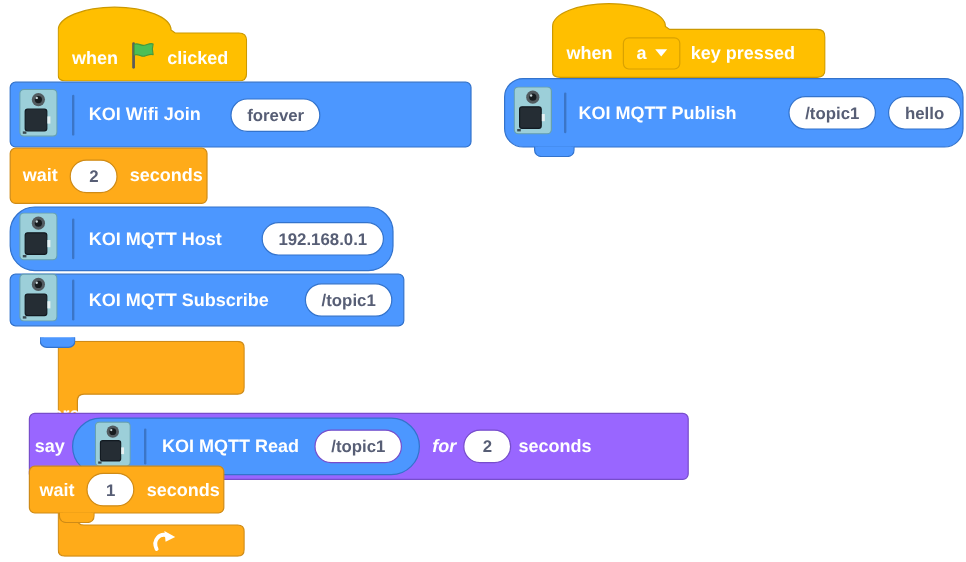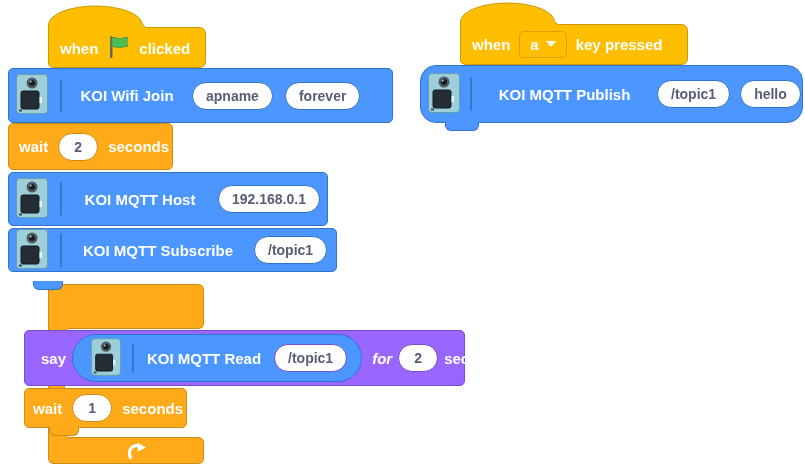--- a/index.html
+++ b/index.html
@@ -12,21 +12,21 @@
   .purple{background:#9966FF;border-color:#774DCB;}
   .label{white-space:nowrap;}
   .oval{display:inline-flex;align-items:center;justify-content:center;box-sizing:border-box;
         background:#fff;border:1px solid;border-radius:999px;height:28px;padding:0 13px;
         color:#575E75;font-size:14px;font-weight:700;white-space:nowrap;}
   .blue .oval,.oval.b-blue{border-color:#3373CC;}
   .orange .oval{border-color:#CF8B17;}
   .purple .oval{border-color:#774DCB;}
   .sep{flex:none;width:2px;height:34px;background:rgba(0,0,0,0.22);border-radius:1px;}
   .pill-sep{height:30px;}
-  .koi-row{padding-left:7px;gap:12px;text-align:center;}
+  .koi-row{padding-left:7px;gap:12px;}
   .bump{position:absolute;box-sizing:border-box;height:9px;border:1px solid;border-top:none;
         border-radius:0 0 6px 6px;}
   .bump.blue{background:#4C97FF;border-color:#3373CC;}
   .bump.orange{background:#FFAB19;border-color:#CF8B17;}
   .hat{position:absolute;margin-left:40px;}
   .hat-content{position:absolute;display:flex;align-items:center;gap:9px;color:#fff;
                font-weight:700;font-size:15px;white-space:nowrap;}
   .dropdown{display:inline-flex;align-items:center;gap:7px;padding:4px 10px;
             border:1px solid rgba(120,85,0,0.28);border-radius:5px;color:#fff;cursor:pointer;}
   .dd-arrow{width:0;height:0;border-left:5px solid transparent;border-right:5px solid transparent;
@@ -65,31 +65,30 @@
         <circle cx="16" cy="9" r="5.5" fill="#525B60"></circle>
           <circle cx="16" cy="9" r="3" fill="#171C1F"></circle>
         <circle cx="14.6" cy="7.6" r="1" fill="#C8D6D9"></circle>
         <rect x="5" y="17" width="18" height="18" rx="2" fill="#252D34" stroke="#121A21"></rect>
         <rect x="23.5" y="23" width="2.5" height="6" fill="#E6F0F2"></rect>
         <rect x="3" y="35.5" width="3" height="2" fill="#3A4A52"></rect>
       </svg>
     </span>
     <span class="sep"></span>
     <span class="label" style="min-width:106px;">KOI Wifi Join</span>
-    <span class="oval">apname</span>
     <span class="oval">forever</span>
   </div>
 
   <div class="block orange" style="left:8px;top:123px;width:165px;height:47px;padding-left:10px;gap:10px;">
     <span class="label">wait</span>
     <span class="oval" style="min-width:40px;padding:0 8px;">2</span>
     <span class="label">seconds</span>
   </div>
 
-  <div class="block blue koi-row" style="left:8px;top:172px;width:320px;height:54px;">
+  <div class="block blue koi-row" style="left:8px;top:172px;width:320px;height:54px;border-radius:21px;">
     <span class="icon">
       <svg width="32" height="40" viewBox="0 0 32 40">
         <rect x="0.5" y="0.5" width="31" height="39" rx="3.5" fill="#9CCFD9" stroke="#66A0AE"></rect>
         <circle cx="16" cy="9" r="5.5" fill="#525B60"></circle>
           <circle cx="16" cy="9" r="3" fill="#171C1F"></circle>
         <circle cx="14.6" cy="7.6" r="1" fill="#C8D6D9"></circle>
         <rect x="5" y="17" width="18" height="18" rx="2" fill="#252D34" stroke="#121A21"></rect>
         <rect x="23.5" y="23" width="2.5" height="6" fill="#E6F0F2"></rect>
         <rect x="3" y="35.5" width="3" height="2" fill="#3A4A52"></rect>
       </svg>
@@ -116,21 +115,21 @@
     <span class="oval">/topic1</span>
   </div>
 
   <div class="hat" style="left:8px;top:284px;width:156px;height:180px;">
     <svg width="156" height="180" viewBox="0 0 156 180" style="position:absolute;left:0;top:0;">
       <path d="M5 0.5 H150 Q155.5 0.5 155.5 6 V39 Q155.5 44.5 150 44.5 H22 Q16.5 44.5 16.5 50 V148 Q16.5 153.5 22 153.5 H150 Q155.5 153.5 155.5 159 V174 Q155.5 179.5 150 179.5 H6 Q0.5 179.5 0.5 174 V6 Q0.5 0.5 5 0.5 Z" fill="#FFAB19" stroke="#CF8B17"></path>
     </svg>
   </div>
   <div class="forever-label" style="left:38px;top:297px;margin-top:40px;">forever</div>
 
-  <div class="block purple" style="left:24px;top:330px;width:441px;height:56px;padding-left:16px;gap:6px;">
+  <div class="block purple" style="left:24px;top:344px;width:550px;height:56px;padding-left:4px;gap:6px;">
     <span class="label">say</span>
     <span class="pill">
       <span class="icon">
         <svg width="30" height="38" viewBox="0 0 32 40">
           <rect x="0.5" y="0.5" width="31" height="39" rx="3.5" fill="#9CCFD9" stroke="#66A0AE"></rect>
           <circle cx="16" cy="9" r="5.5" fill="#525B60"></circle>
             <circle cx="16" cy="9" r="3" fill="#171C1F"></circle>
           <circle cx="14.6" cy="7.6" r="1" fill="#C8D6D9"></circle>
           <rect x="5" y="17" width="18" height="18" rx="2" fill="#252D34" stroke="#121A21"></rect>
           <rect x="23.5" y="23" width="2.5" height="6" fill="#E6F0F2"></rect>

